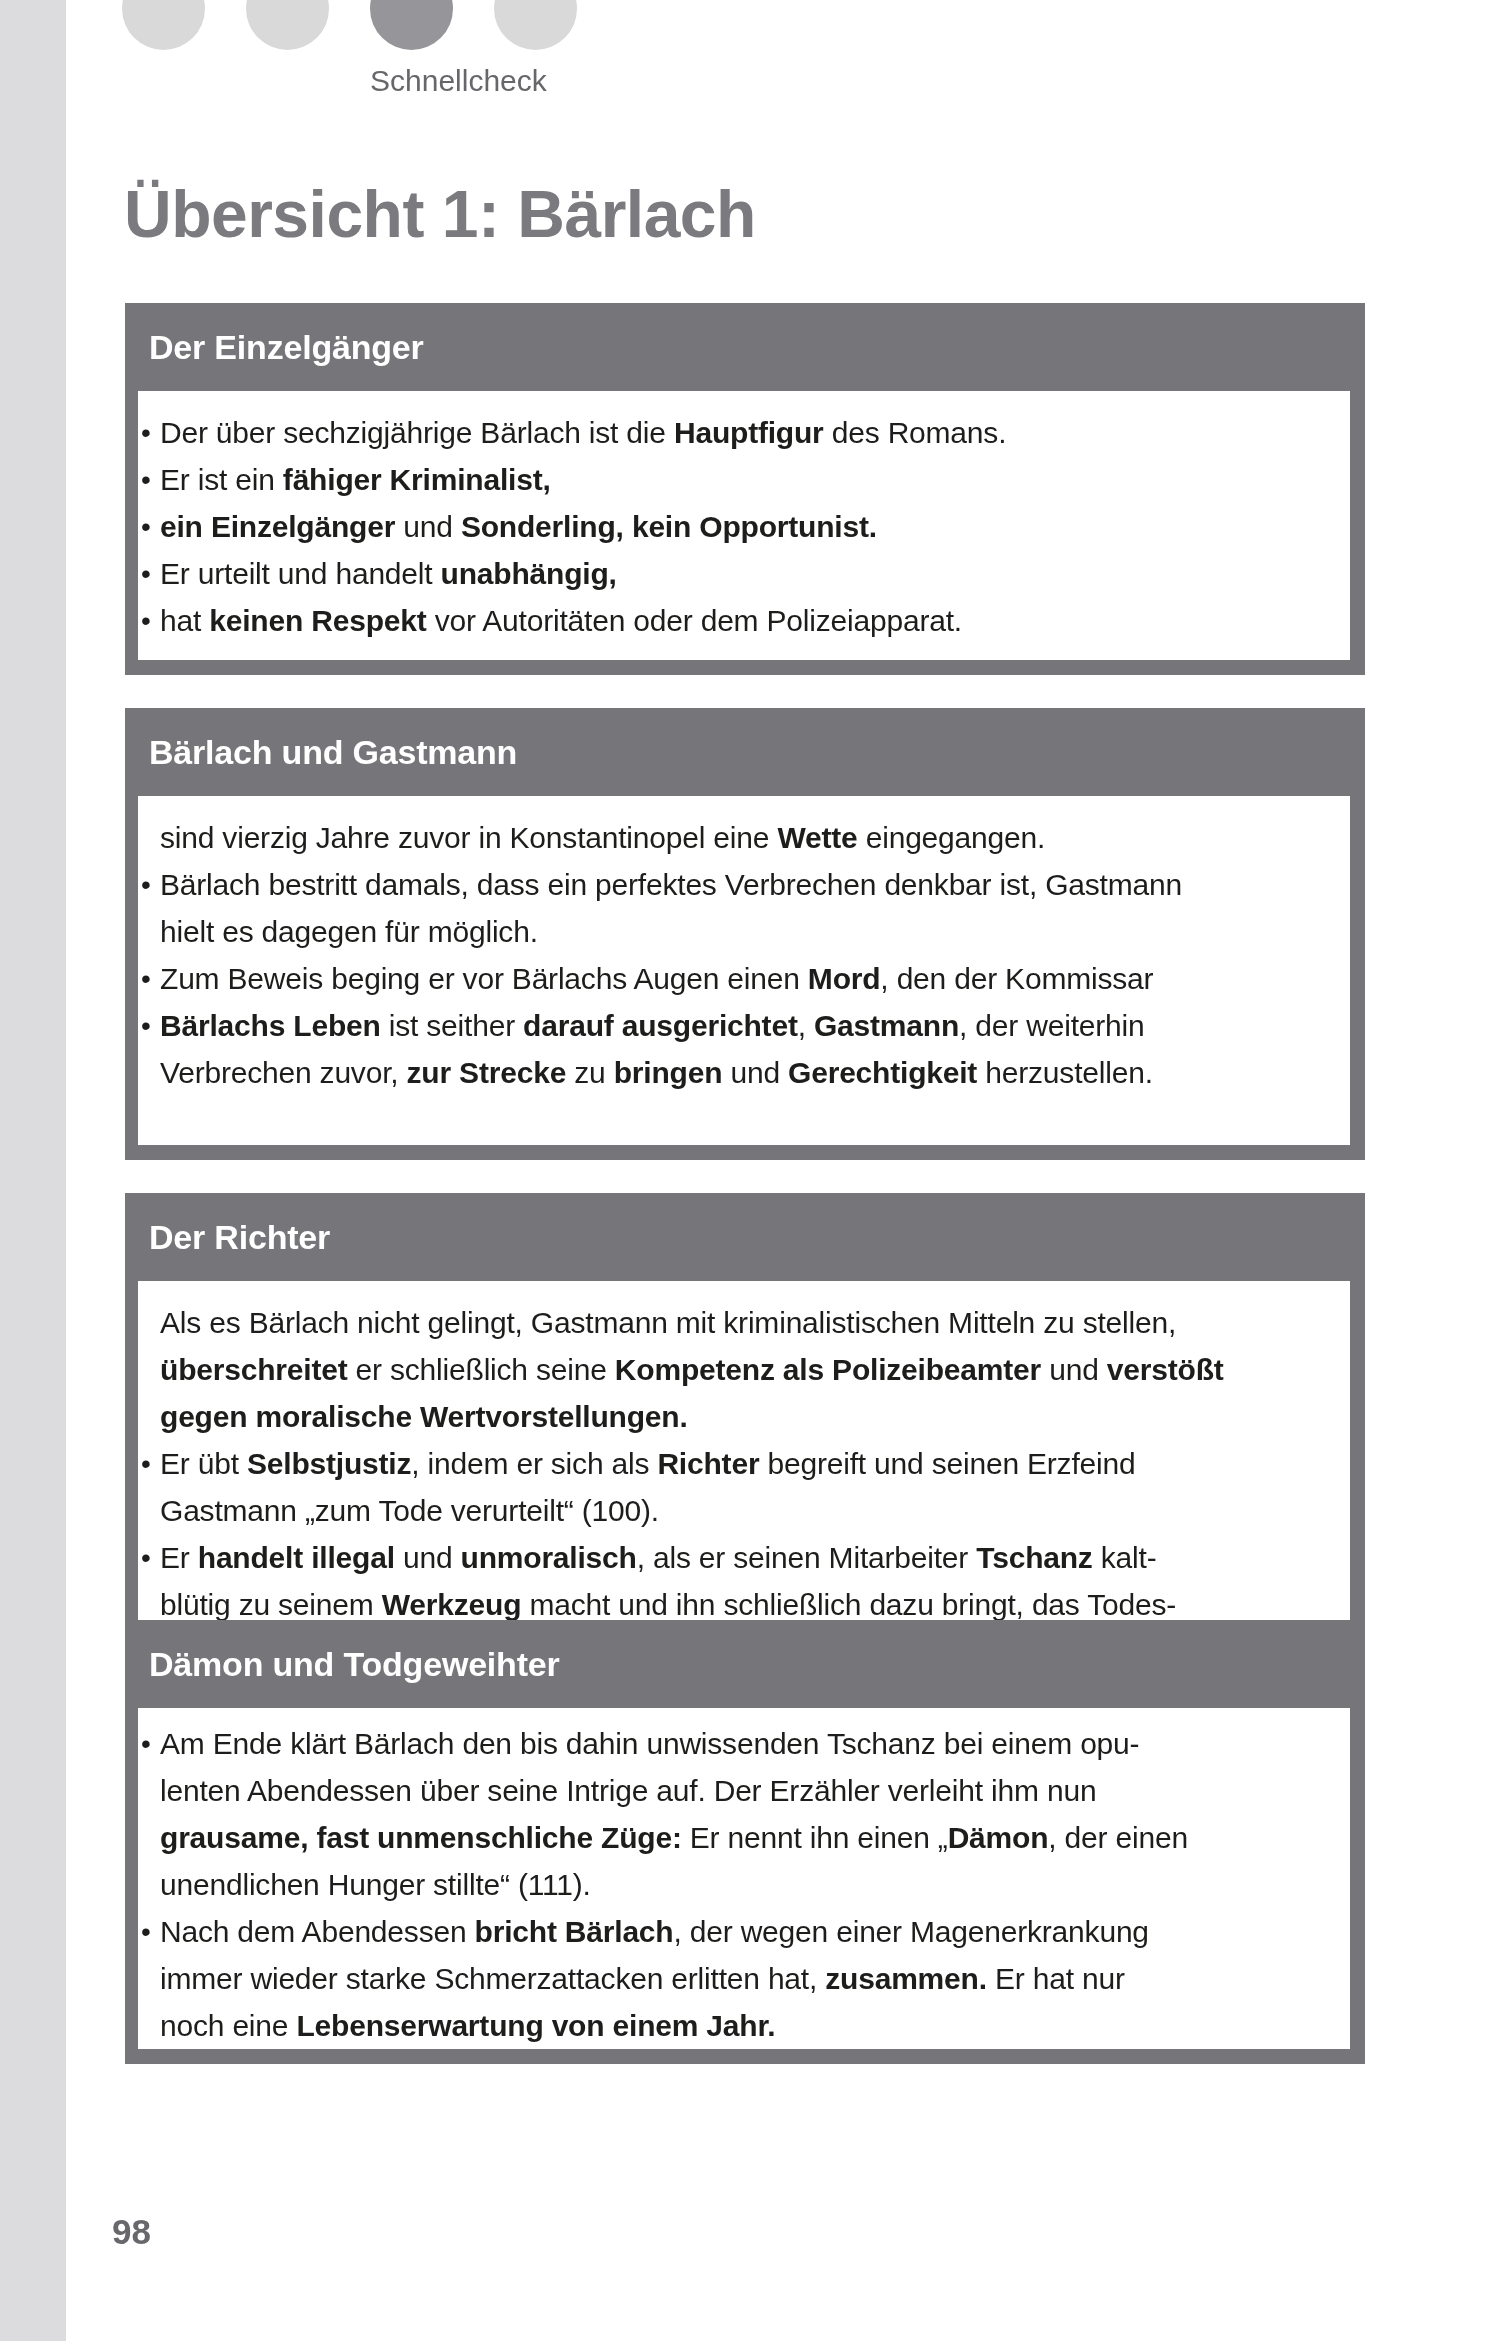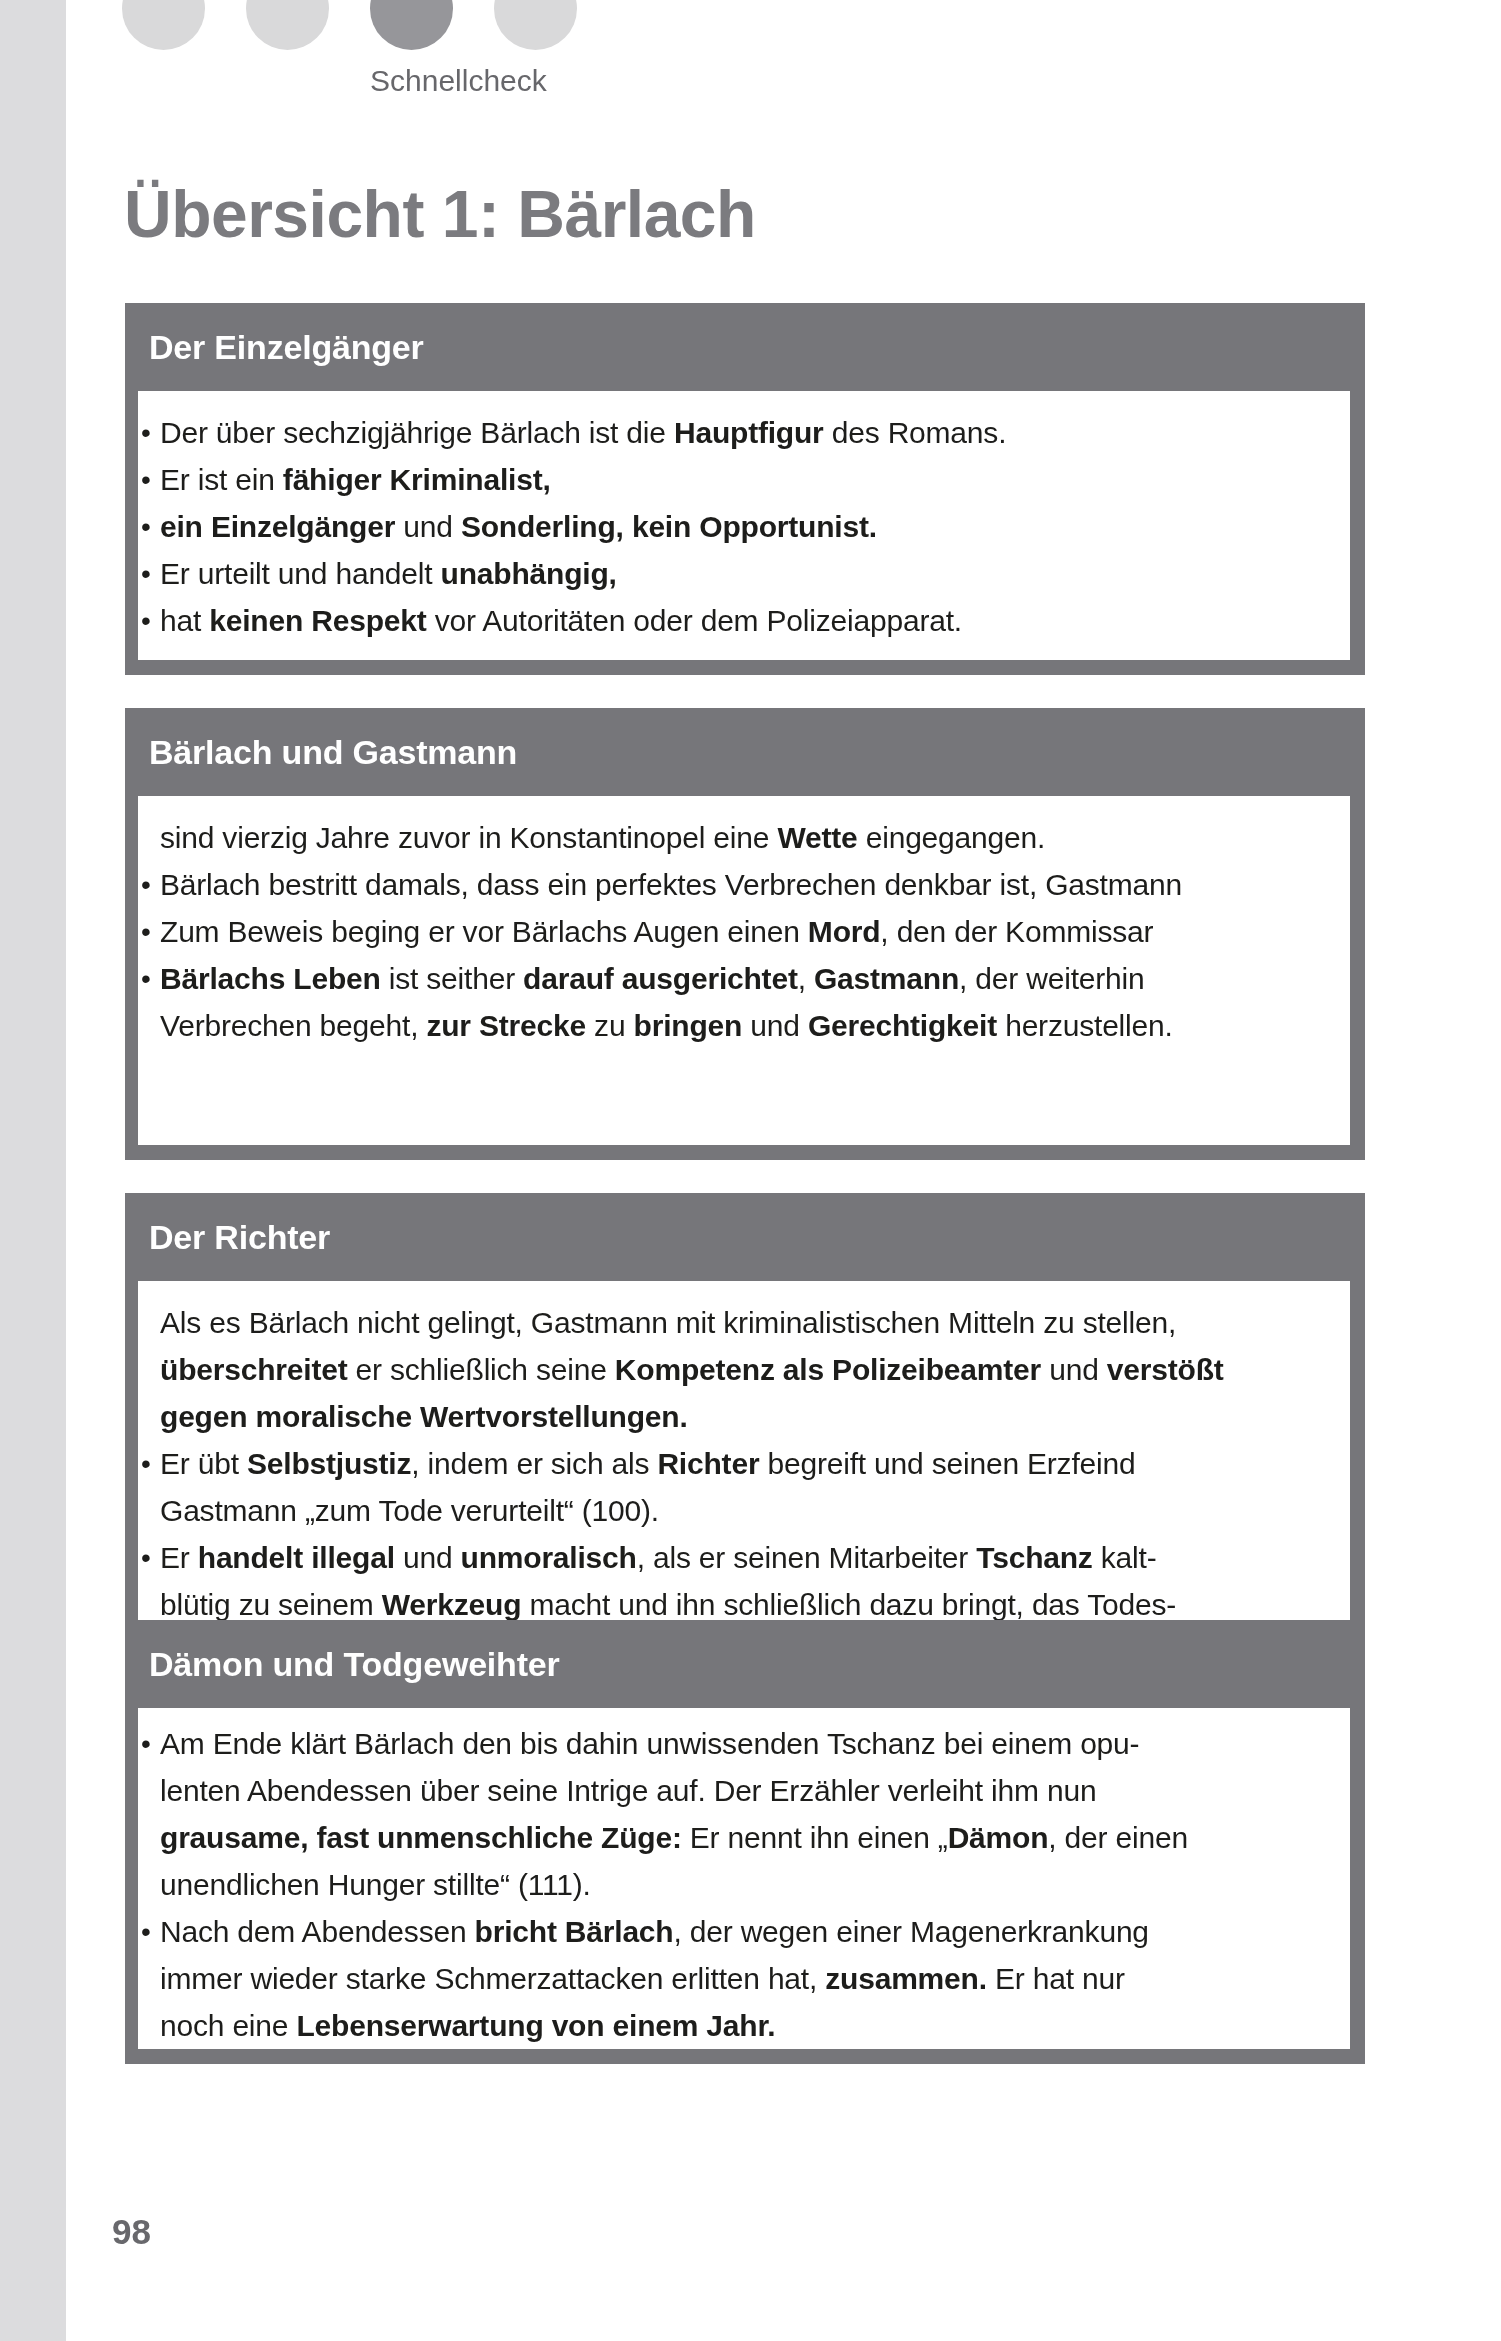--- a/index.html
+++ b/index.html
@@ -75,27 +75,28 @@
       <div class="box box-2">
         <div class="box-header">
           <span class="hdr">Bärlach und Gastmann</span>
         </div>
         <div class="box-body">
           <div class="item">
             <div class="line"><span>sind vierzig Jahre zuvor in Konstantinopel eine </span><b>Wette</b><span> eingegangen.</span></div>
           </div>
           <div class="item">
             <div class="line"><span class="bullet">•</span><span>Bärlach bestritt damals, dass ein perfektes Verbrechen denkbar ist, Gastmann</span></div>
+            <div class="line"><span>hielt es dagegen für möglich.</span></div>
           </div>
           <div class="item">
             <div class="line"><span class="bullet">•</span><span>Zum Beweis beging er vor Bärlachs Augen einen </span><b>Mord</b><span>, den der Kommissar</span></div>
           </div>
           <div class="item">
             <div class="line"><span class="bullet">•</span><b>Bärlachs Leben</b><span> ist seither </span><b>darauf ausgerichtet</b><span>, </span><b>Gastmann</b><span>, der weiterhin</span></div>
-            <div class="line"><span>Verbrechen begeht, </span><b>zur Strecke</b><span> zu </span><b>bringen</b><span> und </span><b>Gerechtigkeit</b><span> herzustellen.</span></div>
+            <div class="line"><span>Verbrechen zuvor, </span><b>zur Strecke</b><span> zu </span><b>bringen</b><span> und </span><b>Gerechtigkeit</b><span> herzustellen.</span></div>
           </div>
         </div>
       </div>
       <div class="box box-3">
         <div class="box-header">
           <span class="hdr">Der Richter</span>
         </div>
         <div class="box-body">
           <div class="item">
             <div class="line"><span>Als es Bärlach nicht gelingt, Gastmann mit kriminalistischen Mitteln zu stellen,</span></div>

